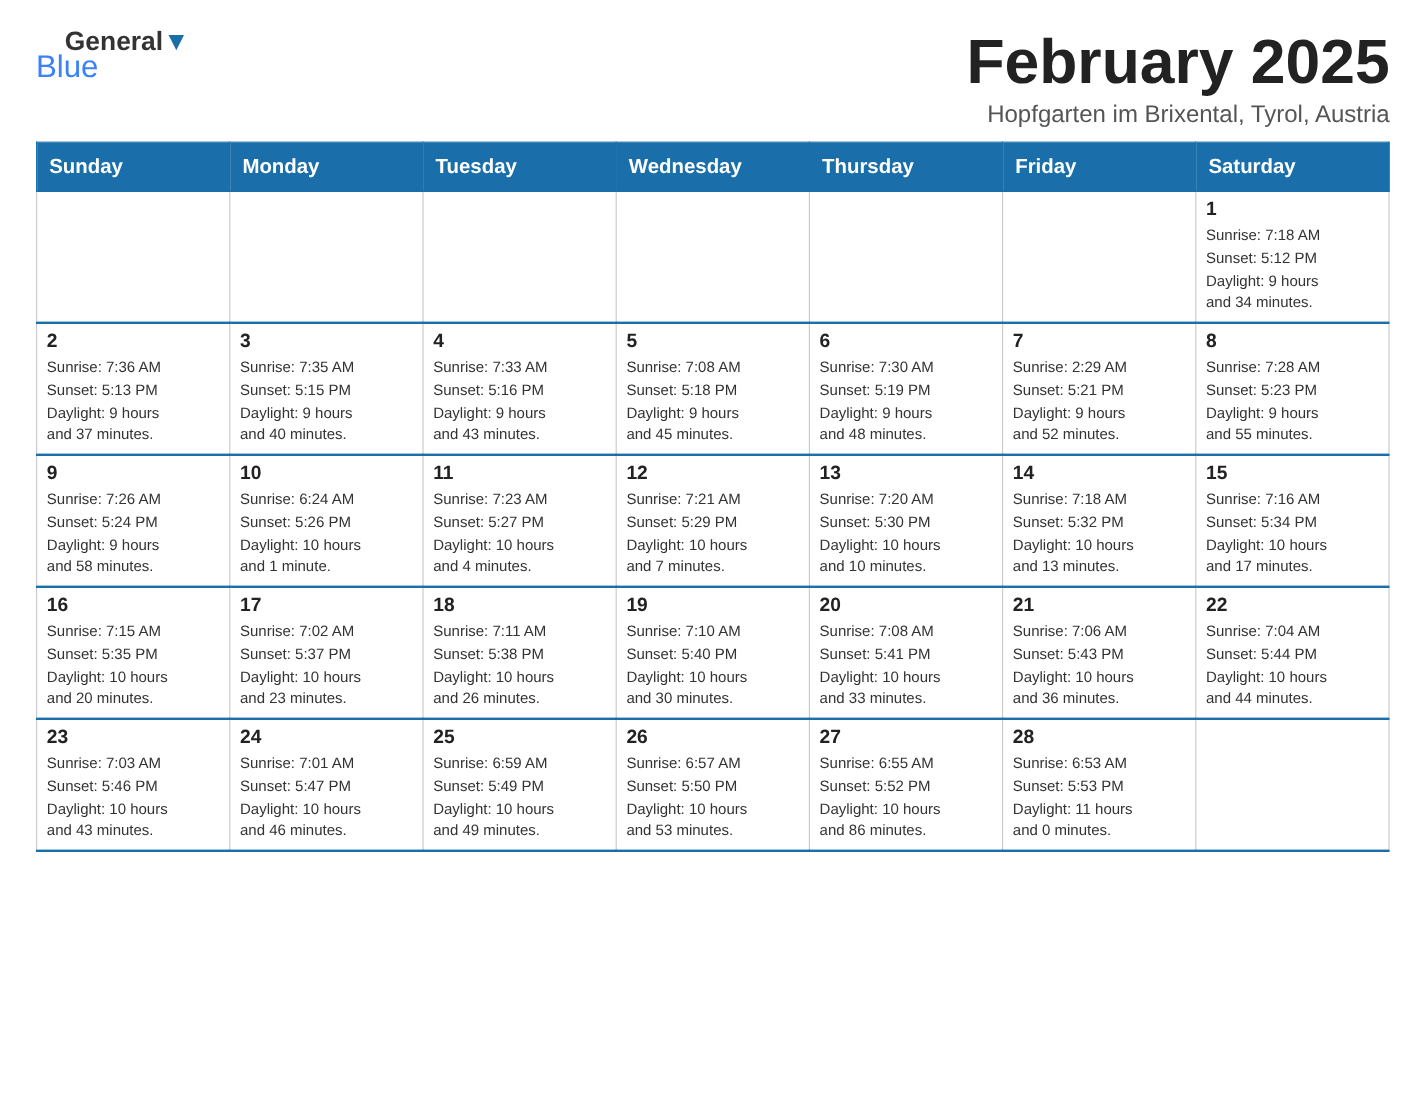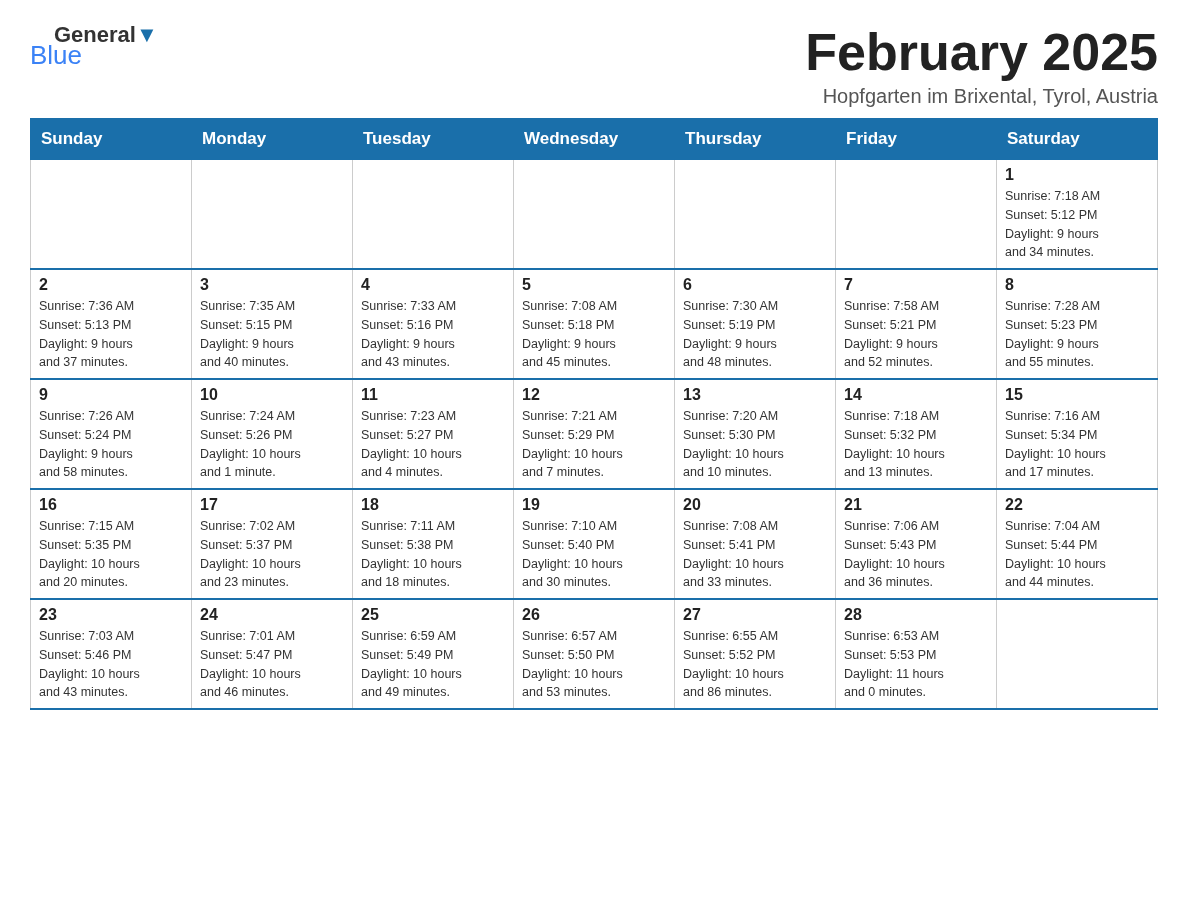--- a/index.html
+++ b/index.html
@@ -177,41 +177,41 @@
         </td>
         <td>
           <div class="cell-content">
             <span class="day-number">6</span>
             <div class="day-detail"><span>Sunrise: 7:30 AM</span><br><span>Sunset: 5:19 PM</span><br><span>Daylight: 9 hours</span><br><span>and 48 minutes.</span><br></div>
           </div>
         </td>
         <td>
           <div class="cell-content">
             <span class="day-number">7</span>
-            <div class="day-detail"><span>Sunrise: 7:58 AM</span><br><span>Sunset: 5:21 PM</span><br><span>Daylight: 9 hours</span><br><span>and 52 minutes.</span><br></div>
+            <div class="day-detail"><span>Sunrise: 2:29 AM</span><br><span>Sunset: 5:21 PM</span><br><span>Daylight: 9 hours</span><br><span>and 52 minutes.</span><br></div>
           </div>
         </td>
         <td>
           <div class="cell-content">
             <span class="day-number">8</span>
             <div class="day-detail"><span>Sunrise: 7:28 AM</span><br><span>Sunset: 5:23 PM</span><br><span>Daylight: 9 hours</span><br><span>and 55 minutes.</span><br></div>
           </div>
         </td>
       </tr>
       <tr>
         <td>
           <div class="cell-content">
             <span class="day-number">9</span>
             <div class="day-detail"><span>Sunrise: 7:26 AM</span><br><span>Sunset: 5:24 PM</span><br><span>Daylight: 9 hours</span><br><span>and 58 minutes.</span><br></div>
           </div>
         </td>
         <td>
           <div class="cell-content">
             <span class="day-number">10</span>
-            <div class="day-detail"><span>Sunrise: 7:24 AM</span><br><span>Sunset: 5:26 PM</span><br><span>Daylight: 10 hours</span><br><span>and 1 minute.</span><br></div>
+            <div class="day-detail"><span>Sunrise: 6:24 AM</span><br><span>Sunset: 5:26 PM</span><br><span>Daylight: 10 hours</span><br><span>and 1 minute.</span><br></div>
           </div>
         </td>
         <td>
           <div class="cell-content">
             <span class="day-number">11</span>
             <div class="day-detail"><span>Sunrise: 7:23 AM</span><br><span>Sunset: 5:27 PM</span><br><span>Daylight: 10 hours</span><br><span>and 4 minutes.</span><br></div>
           </div>
         </td>
         <td>
           <div class="cell-content">
@@ -247,21 +247,21 @@
         </td>
         <td>
           <div class="cell-content">
             <span class="day-number">17</span>
             <div class="day-detail"><span>Sunrise: 7:02 AM</span><br><span>Sunset: 5:37 PM</span><br><span>Daylight: 10 hours</span><br><span>and 23 minutes.</span><br></div>
           </div>
         </td>
         <td>
           <div class="cell-content">
             <span class="day-number">18</span>
-            <div class="day-detail"><span>Sunrise: 7:11 AM</span><br><span>Sunset: 5:38 PM</span><br><span>Daylight: 10 hours</span><br><span>and 18 minutes.</span><br></div>
+            <div class="day-detail"><span>Sunrise: 7:11 AM</span><br><span>Sunset: 5:38 PM</span><br><span>Daylight: 10 hours</span><br><span>and 26 minutes.</span><br></div>
           </div>
         </td>
         <td>
           <div class="cell-content">
             <span class="day-number">19</span>
             <div class="day-detail"><span>Sunrise: 7:10 AM</span><br><span>Sunset: 5:40 PM</span><br><span>Daylight: 10 hours</span><br><span>and 30 minutes.</span><br></div>
           </div>
         </td>
         <td>
           <div class="cell-content">

